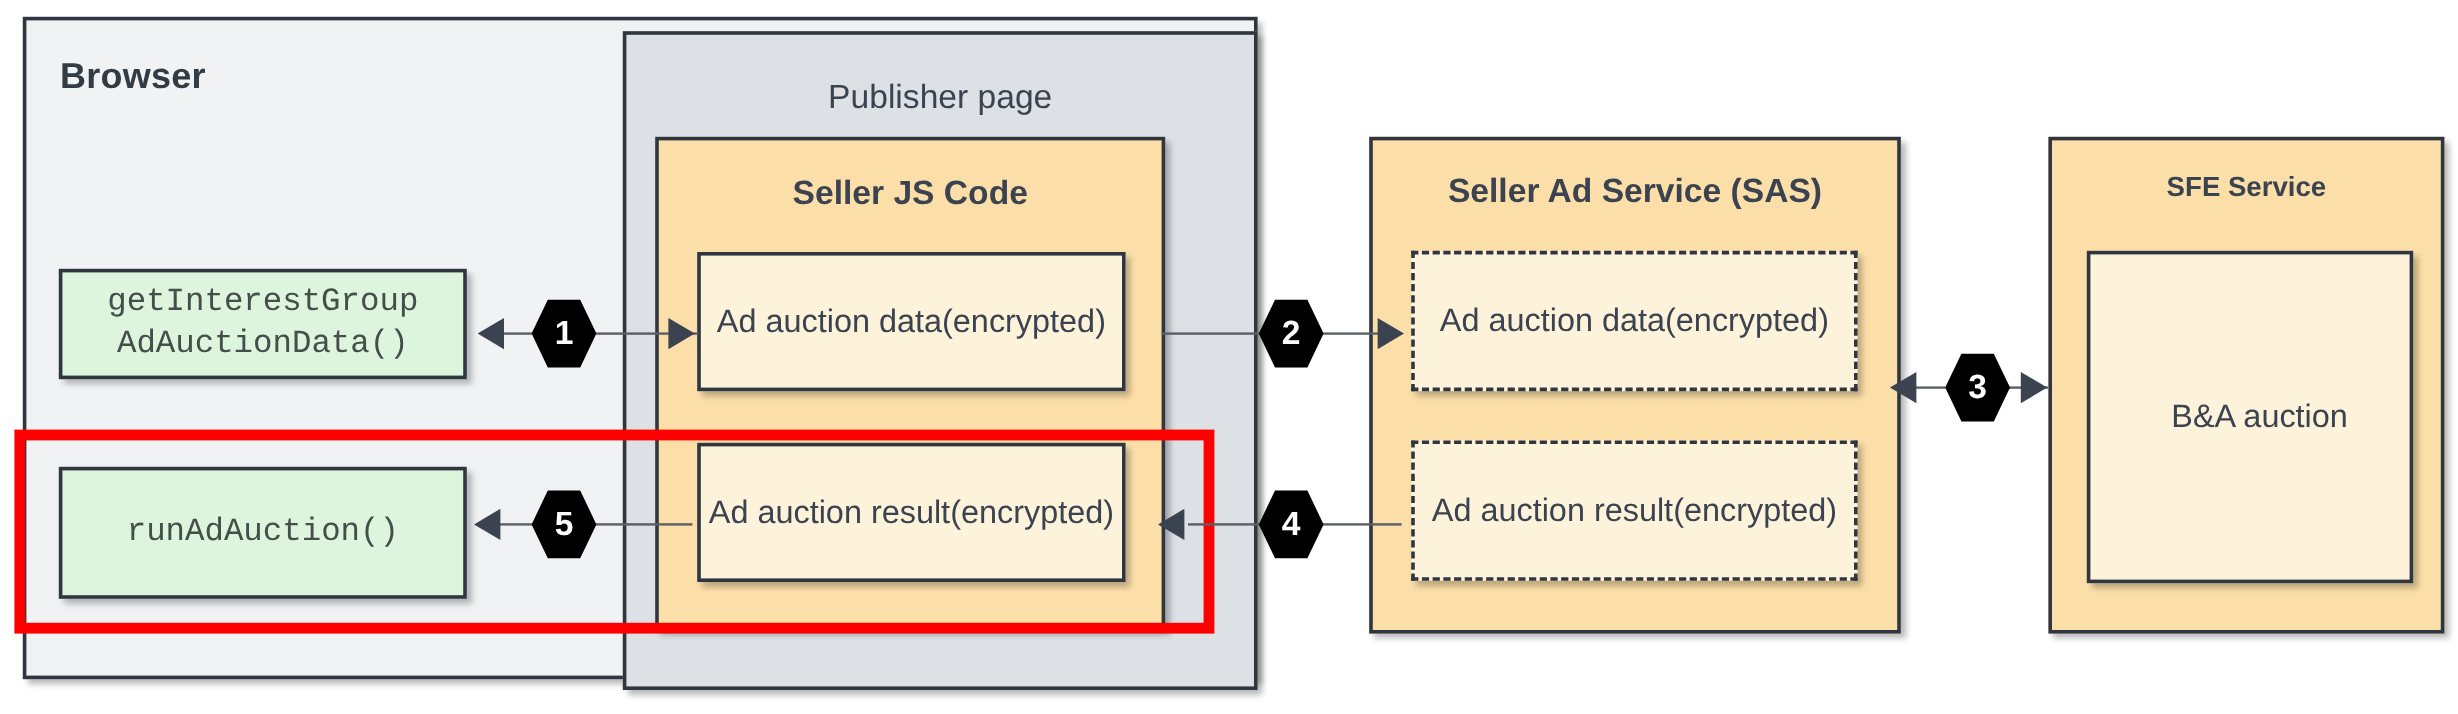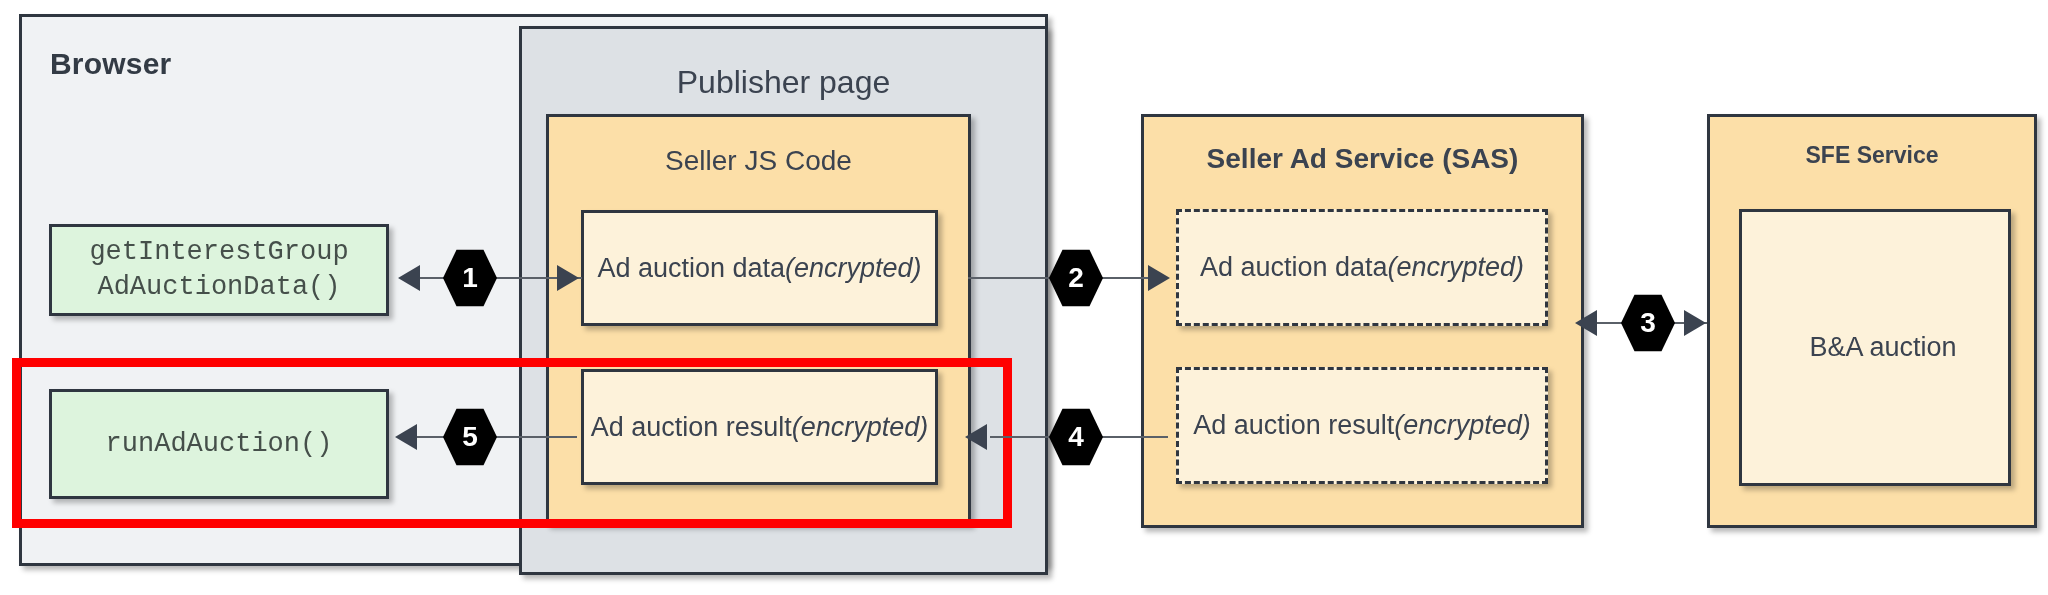--- a/index.html
+++ b/index.html
@@ -57,36 +57,36 @@
   
   #publisher {
     left: 519px;
     top: 26px;
     width: 529px;
     height: 549px;
     background: #dde1e5;
   }
   #publisher-title {
     top: 36px;
-    font-size: 32px;
+    font-size: 28px;
     font-weight: normal;
   }
 
   
   #seller-js {
     left: 546px;
     top: 114px;
     width: 425px;
     height: 411px;
     background: #fcdfa8;
   }
   #seller-js-title {
     top: 28px;
     font-size: 28px;
-    font-weight: normal;
+    font-weight: bold;
   }
 
   
   #sas {
     left: 1141px;
     top: 114px;
     width: 443px;
     height: 414px;
     background: #fcdfa8;
   }
@@ -122,21 +122,20 @@
     align-items: center;
     justify-content: center;
     color: #3b4350;
     font-size: 27px;
     line-height: 1.2;
   }
   .inner.dashed {
     border: 3px dashed #2f3640;
   }
   .inner .sub {
-    font-style: italic;
   }
 
   
   .green {
     position: absolute;
     box-sizing: border-box;
     background: #ddf4dd;
     border: 3px solid #2f3640;
     box-shadow: 4px 4px 5px rgba(0,0,0,0.26);
     display: flex;

